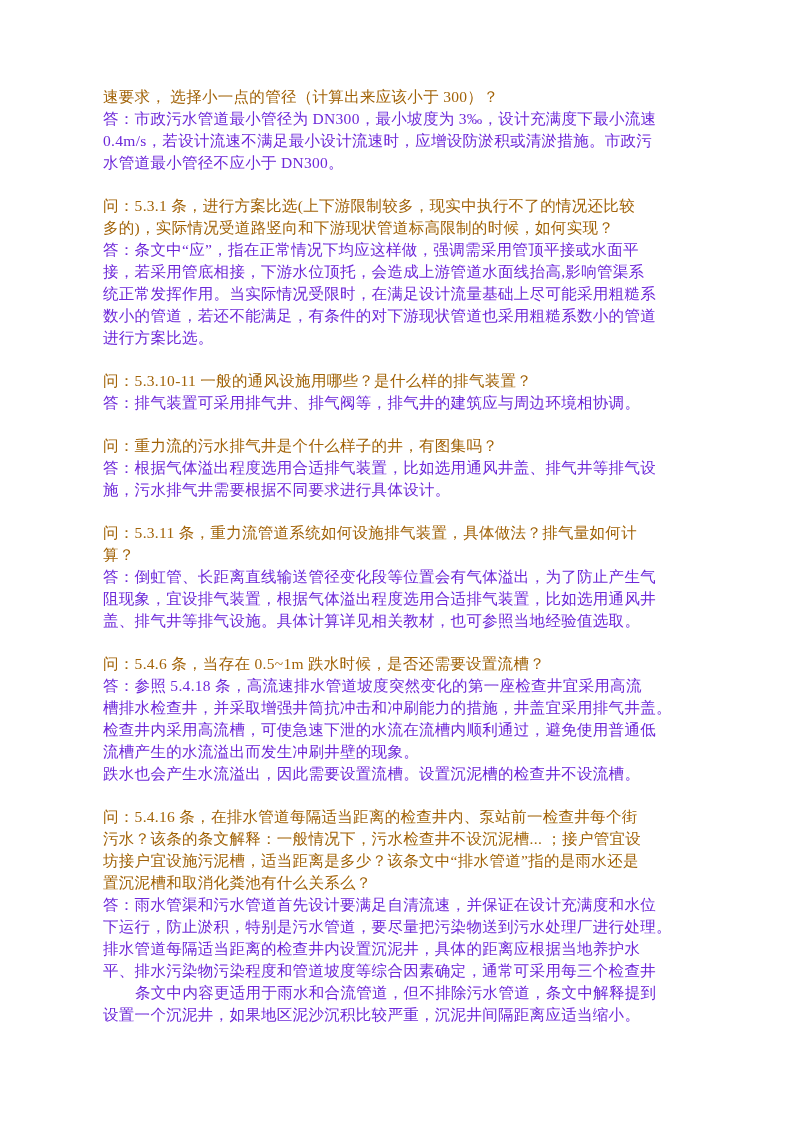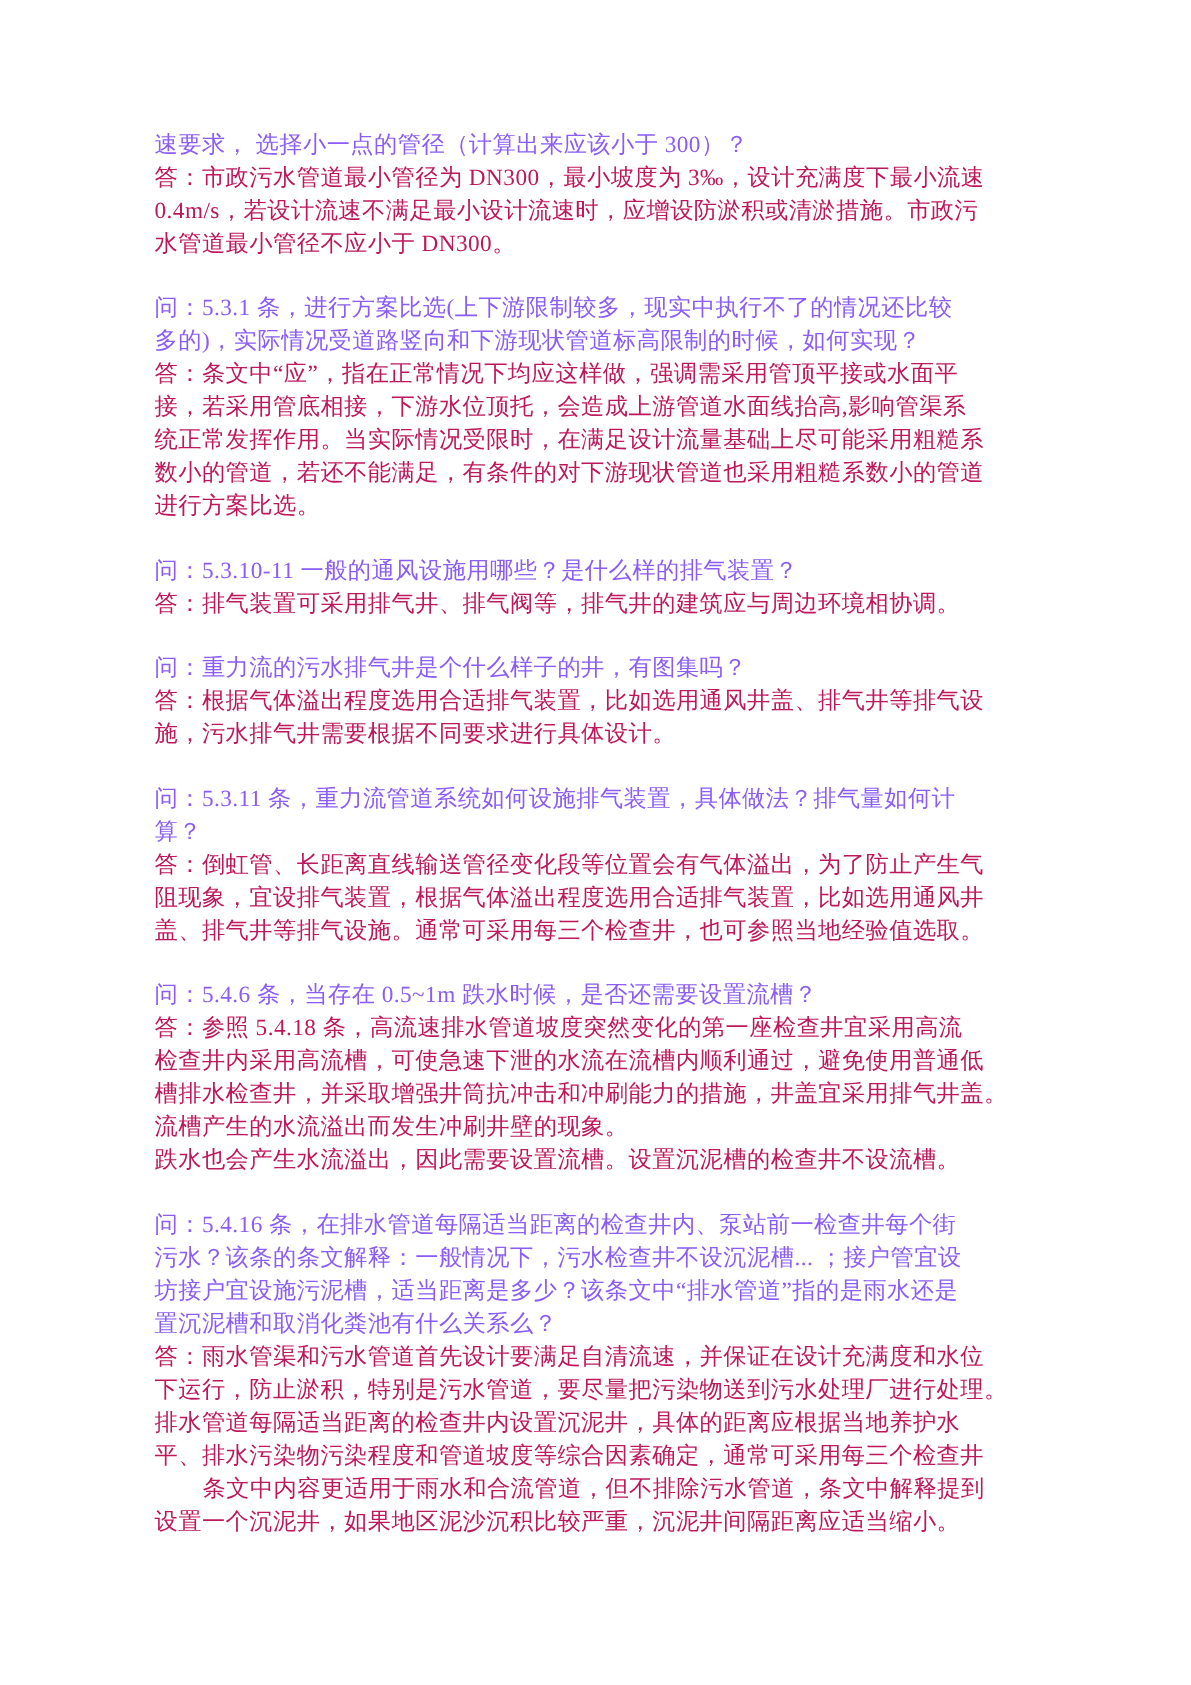--- a/index.html
+++ b/index.html
@@ -23,22 +23,22 @@
   }
   .qa-block {
     margin: 0 0 21px 0;
   }
   .qa-line {
     font-size: 15.5px;
     line-height: 22px;
     white-space: pre;
     letter-spacing: 0.3px;
   }
-  .qa-line.black { color: #8b5cf6; }
-  .qa-line.red   { color: #be185d; }
+  .qa-line.black { color: #a16207; }
+  .qa-line.red   { color: #6d28d9; }
   .qa-line.indent { padding-left: 32px; }
 </style>
 </head>
 <body>
 
 <div class="page">
   <div class="content">
       <div class="qa-block">
         <div class="qa-line black">速要求， 选择小一点的管径（计算出来应该小于 300）？</div>
         <div class="qa-line red">答：市政污水管道最小管径为 DN300，最小坡度为 3‰，设计充满度下最小流速</div>
@@ -61,27 +61,27 @@
       <div class="qa-block">
         <div class="qa-line black">问：重力流的污水排气井是个什么样子的井，有图集吗？</div>
         <div class="qa-line red">答：根据气体溢出程度选用合适排气装置，比如选用通风井盖、排气井等排气设</div>
         <div class="qa-line red">施，污水排气井需要根据不同要求进行具体设计。</div>
       </div>
       <div class="qa-block">
         <div class="qa-line black">问：5.3.11 条，重力流管道系统如何设施排气装置，具体做法？排气量如何计</div>
         <div class="qa-line black">算？</div>
         <div class="qa-line red">答：倒虹管、长距离直线输送管径变化段等位置会有气体溢出，为了防止产生气</div>
         <div class="qa-line red">阻现象，宜设排气装置，根据气体溢出程度选用合适排气装置，比如选用通风井</div>
-        <div class="qa-line red">盖、排气井等排气设施。通常可采用每三个检查井，也可参照当地经验值选取。</div>
+        <div class="qa-line red">盖、排气井等排气设施。具体计算详见相关教材，也可参照当地经验值选取。</div>
       </div>
       <div class="qa-block">
         <div class="qa-line black">问：5.4.6 条，当存在 0.5~1m 跌水时候，是否还需要设置流槽？</div>
         <div class="qa-line red">答：参照 5.4.18 条，高流速排水管道坡度突然变化的第一座检查井宜采用高流</div>
+        <div class="qa-line red">槽排水检查井，并采取增强井筒抗冲击和冲刷能力的措施，井盖宜采用排气井盖。</div>
         <div class="qa-line red">检查井内采用高流槽，可使急速下泄的水流在流槽内顺利通过，避免使用普通低</div>
-        <div class="qa-line red">槽排水检查井，并采取增强井筒抗冲击和冲刷能力的措施，井盖宜采用排气井盖。</div>
         <div class="qa-line red">流槽产生的水流溢出而发生冲刷井壁的现象。</div>
         <div class="qa-line red">跌水也会产生水流溢出，因此需要设置流槽。设置沉泥槽的检查井不设流槽。</div>
       </div>
       <div class="qa-block">
         <div class="qa-line black">问：5.4.16 条，在排水管道每隔适当距离的检查井内、泵站前一检查井每个街</div>
         <div class="qa-line black">污水？该条的条文解释：一般情况下，污水检查井不设沉泥槽... ；接户管宜设</div>
         <div class="qa-line black">坊接户宜设施污泥槽，适当距离是多少？该条文中“排水管道”指的是雨水还是</div>
         <div class="qa-line black">置沉泥槽和取消化粪池有什么关系么？</div>
         <div class="qa-line red">答：雨水管渠和污水管道首先设计要满足自清流速，并保证在设计充满度和水位</div>
         <div class="qa-line red">下运行，防止淤积，特别是污水管道，要尽量把污染物送到污水处理厂进行处理。</div>

